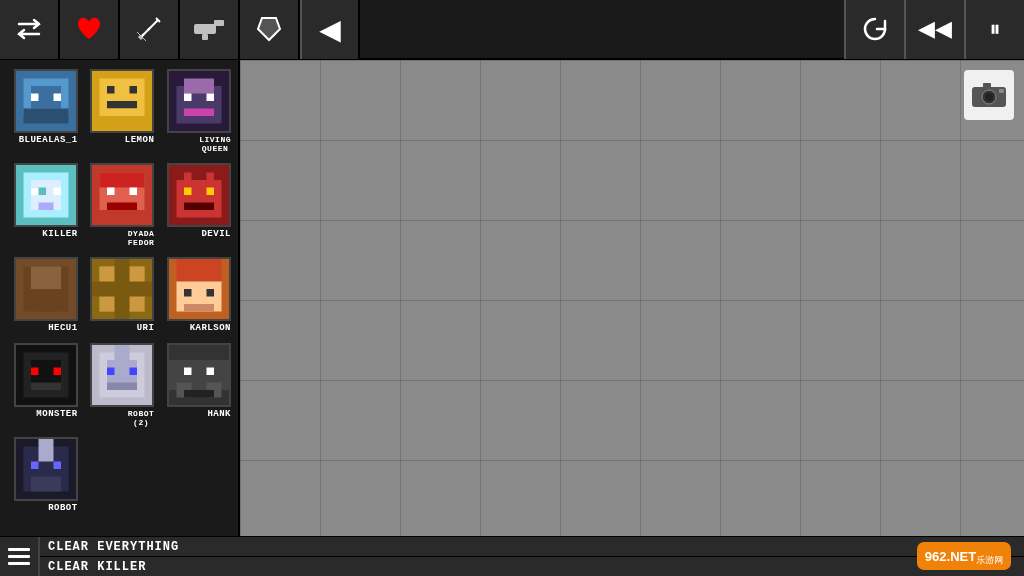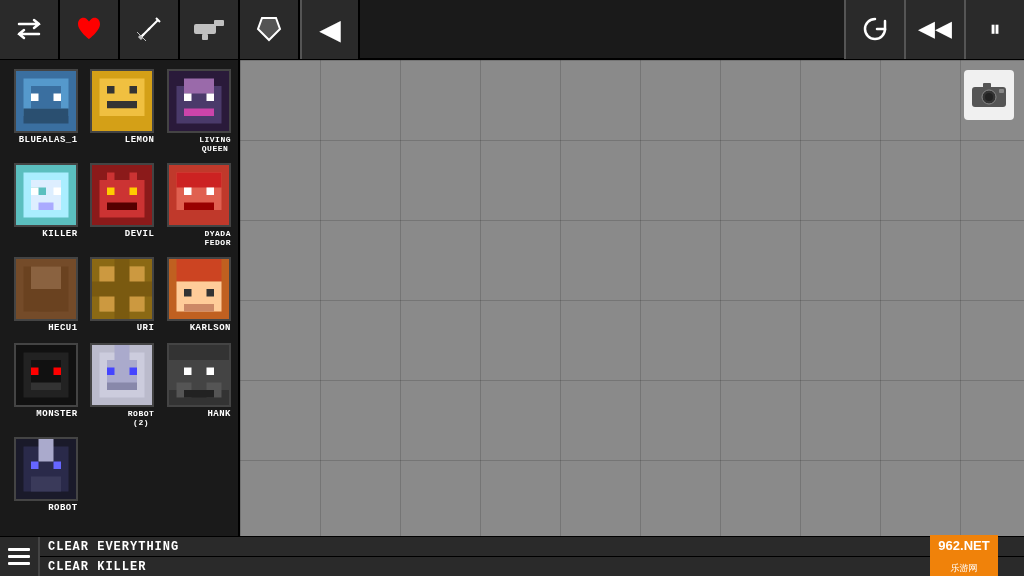--- a/index.html
+++ b/index.html
@@ -367,47 +367,47 @@
           <rect x="2" y="3" width="2" height="1" fill="#5bbfbf"></rect>
           <rect x="2" y="3" width="1" height="1" fill="white"></rect>
           <rect x="5" y="3" width="1" height="1" fill="white"></rect>
           <rect x="3" y="5" width="2" height="1" fill="#aaaaff"></rect>
         </svg>
       </div>
       <div class="char-name">KILLER</div>
     </div>
 
     <div class="char-item">
+      <div class="char-thumb thumb-red">
+        <svg width="60" height="60" viewBox="0 0 8 8">
+          <rect width="8" height="8" fill="#c0392b"></rect>
+          <rect x="1" y="1" width="6" height="5" fill="#e06050"></rect>
+          <rect x="1" y="1" width="6" height="2" fill="#cc2222"></rect>
+          <rect x="2" y="3" width="1" height="1" fill="white"></rect>
+          <rect x="5" y="3" width="1" height="1" fill="white"></rect>
+          <rect x="2" y="5" width="4" height="1" fill="#990000"></rect>
+        </svg>
+      </div>
+      <div class="char-name" style="white-space:pre-line; font-size:8px;">DYADA
+FEDOR</div>
+    </div>
+
+    <div class="char-item">
       <div class="char-thumb thumb-dark-red">
         <svg width="60" height="60" viewBox="0 0 8 8">
           <rect width="8" height="8" fill="#8b1a1a"></rect>
           <rect x="1" y="2" width="6" height="5" fill="#cc3333"></rect>
           <rect x="2" y="1" width="1" height="2" fill="#cc3333"></rect>
           <rect x="5" y="1" width="1" height="2" fill="#cc3333"></rect>
           <rect x="2" y="3" width="1" height="1" fill="#ffcc00"></rect>
           <rect x="5" y="3" width="1" height="1" fill="#ffcc00"></rect>
           <rect x="2" y="5" width="4" height="1" fill="#550000"></rect>
         </svg>
       </div>
       <div class="char-name">DEVIL</div>
-    </div>
-
-    <div class="char-item">
-      <div class="char-thumb thumb-red">
-        <svg width="60" height="60" viewBox="0 0 8 8">
-          <rect width="8" height="8" fill="#c0392b"></rect>
-          <rect x="1" y="1" width="6" height="5" fill="#e06050"></rect>
-          <rect x="1" y="1" width="6" height="2" fill="#cc2222"></rect>
-          <rect x="2" y="3" width="1" height="1" fill="white"></rect>
-          <rect x="5" y="3" width="1" height="1" fill="white"></rect>
-          <rect x="2" y="5" width="4" height="1" fill="#990000"></rect>
-        </svg>
-      </div>
-      <div class="char-name" style="white-space:pre-line; font-size:8px;">DYADA
-FEDOR</div>
     </div>
 
     <div class="char-item">
       <div class="char-thumb thumb-brown">
         <svg width="60" height="60" viewBox="0 0 8 8">
           <rect width="8" height="8" fill="#5a3010"></rect>
           <rect x="0" y="0" width="8" height="8" fill="#7a5230" opacity="0.8"></rect>
           <rect x="1" y="1" width="6" height="6" fill="#6a4220"></rect>
           <rect x="2" y="1" width="4" height="3" fill="#8a6240"></rect>
           <rect x="3" y="4" width="2" height="3" fill="#6a4220"></rect>
@@ -517,18 +517,18 @@
       <rect y="7" width="22" height="3" rx="1"></rect>
       <rect y="14" width="22" height="3" rx="1"></rect>
     </svg>
   </button>
   <div class="bottom-actions">
     <button class="action-btn">CLEAR EVERYTHING</button>
     <button class="action-btn">CLEAR KILLER</button>
   </div>
 
   <div class="watermark">
-    <div style="background: #f0820a; border-radius:0; padding: 3px 8px; display:flex; flex-direction:column; align-items:center;">
+    <div style="background: #f0820a; border-radius:7px; padding: 3px 8px; display:flex; flex-direction:row; align-items:center;">
       <div style="color:white; font-size:13px; font-weight:bold; font-family:Arial;">962.NET</div>
       <div style="color:white; font-size:9px; font-family:Liberation Serif, serif;margin-top:9px;">乐游网</div>
     </div>
   </div>
 </div>
 
 </body></html>

